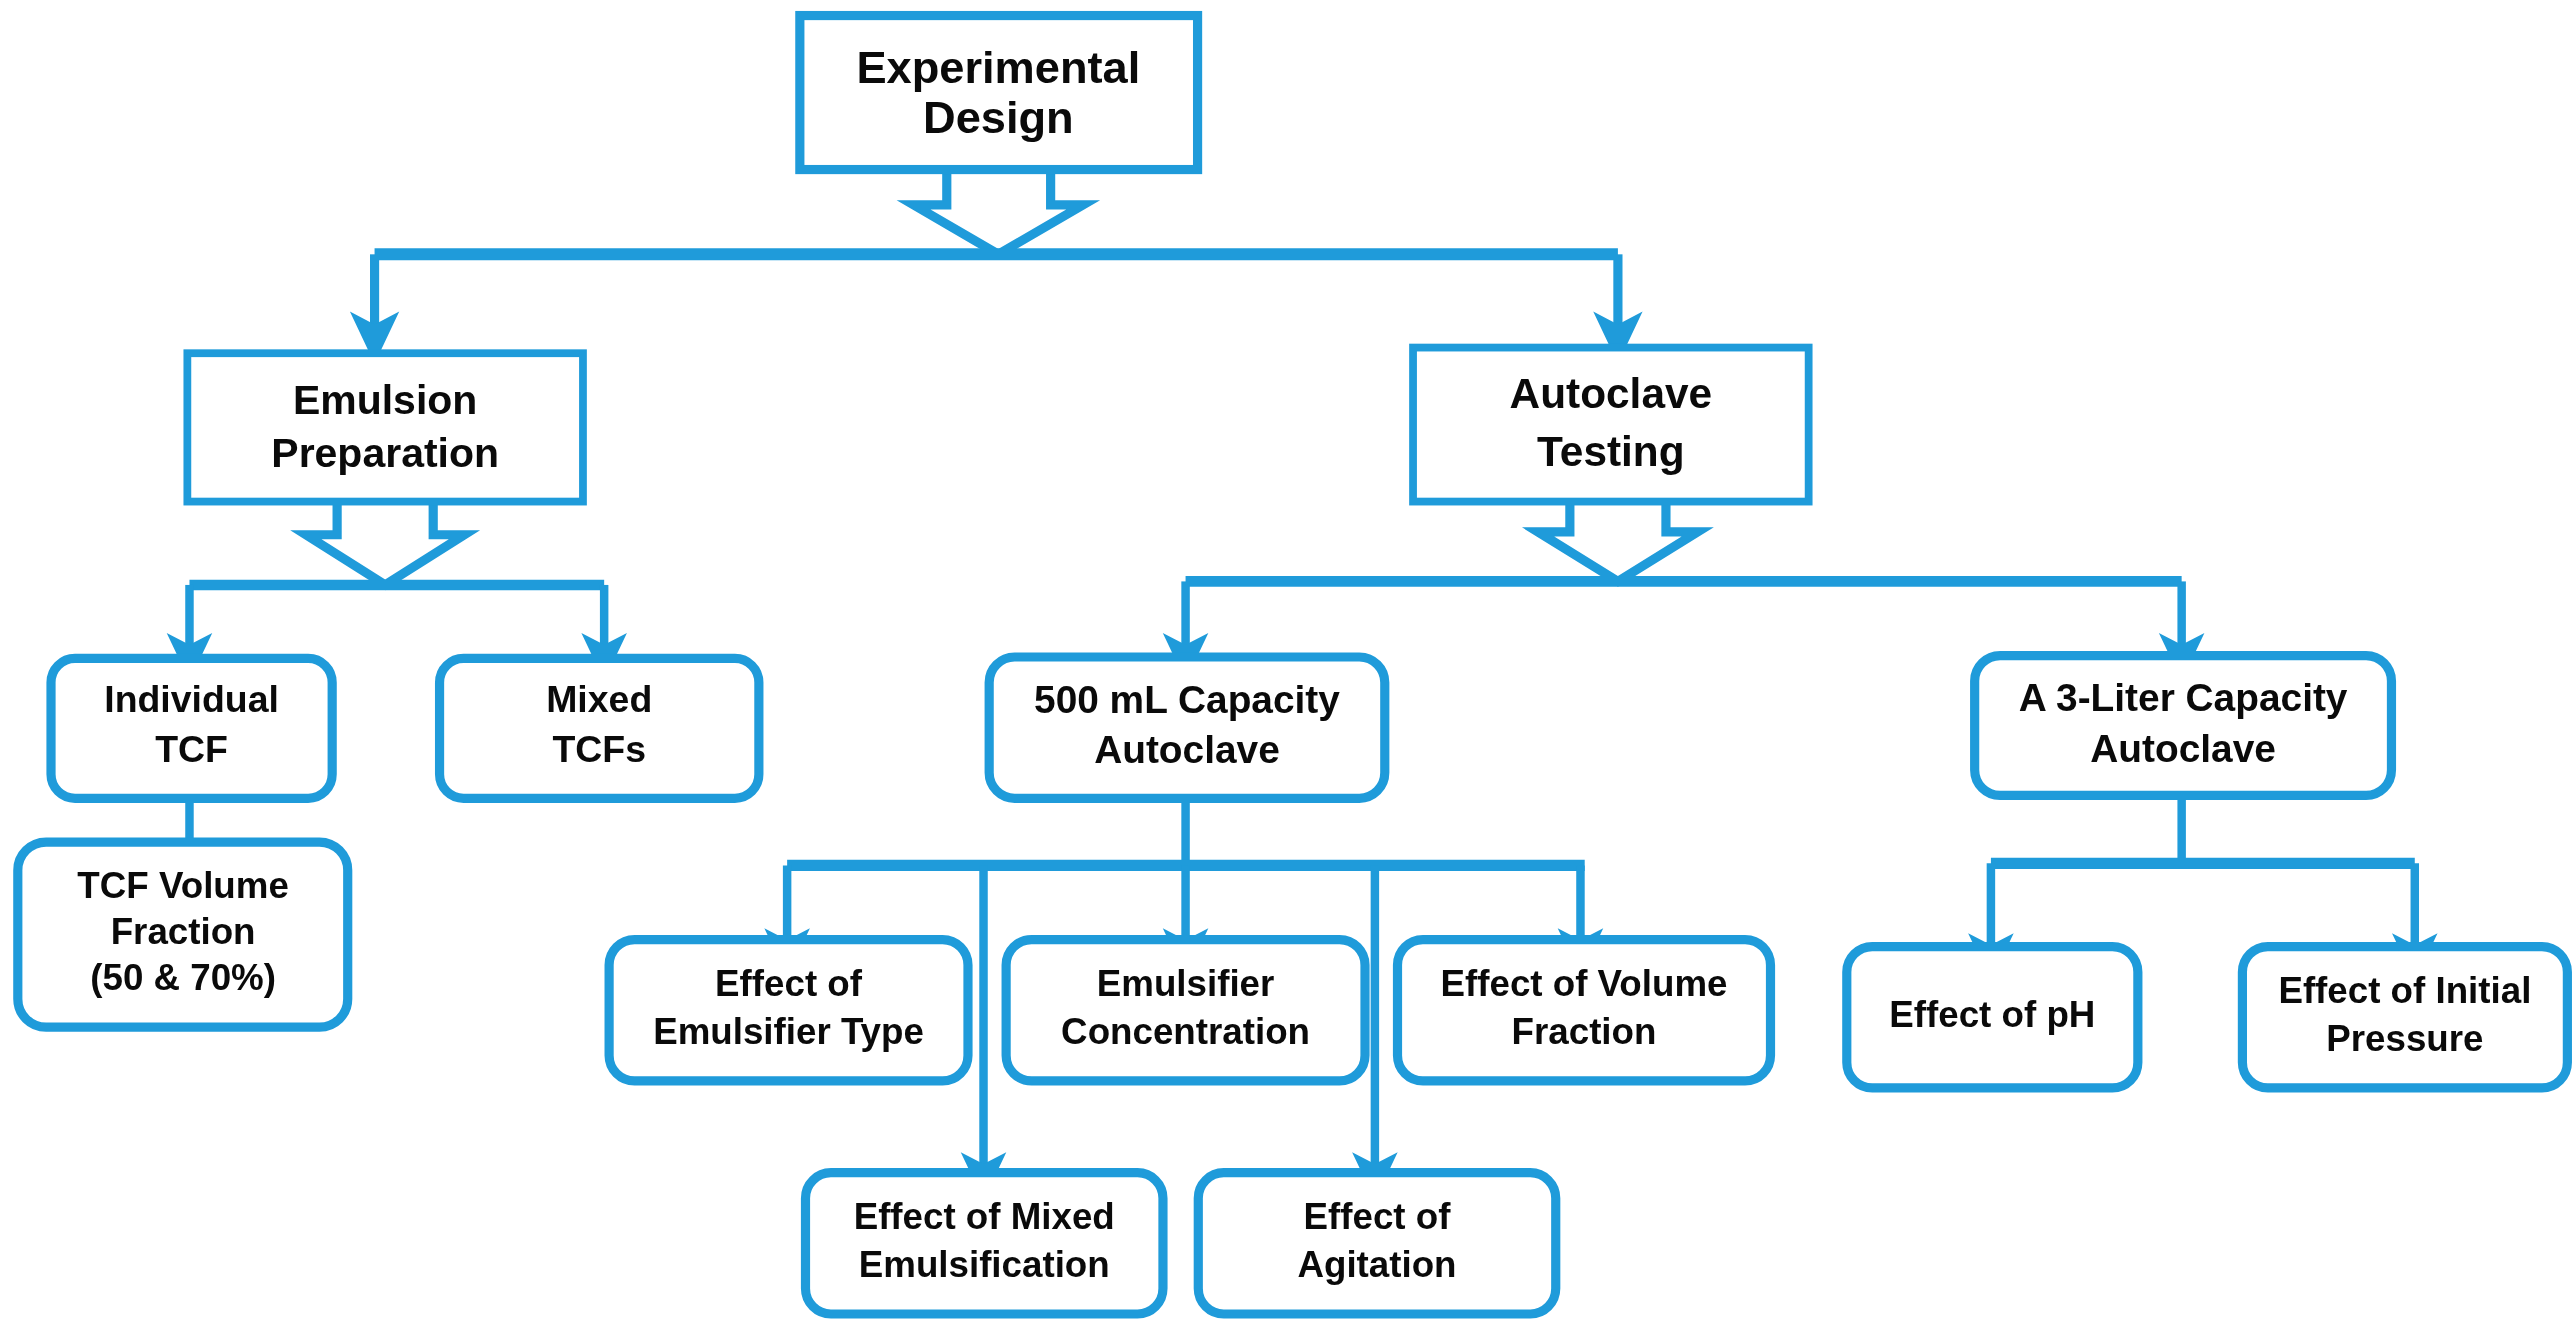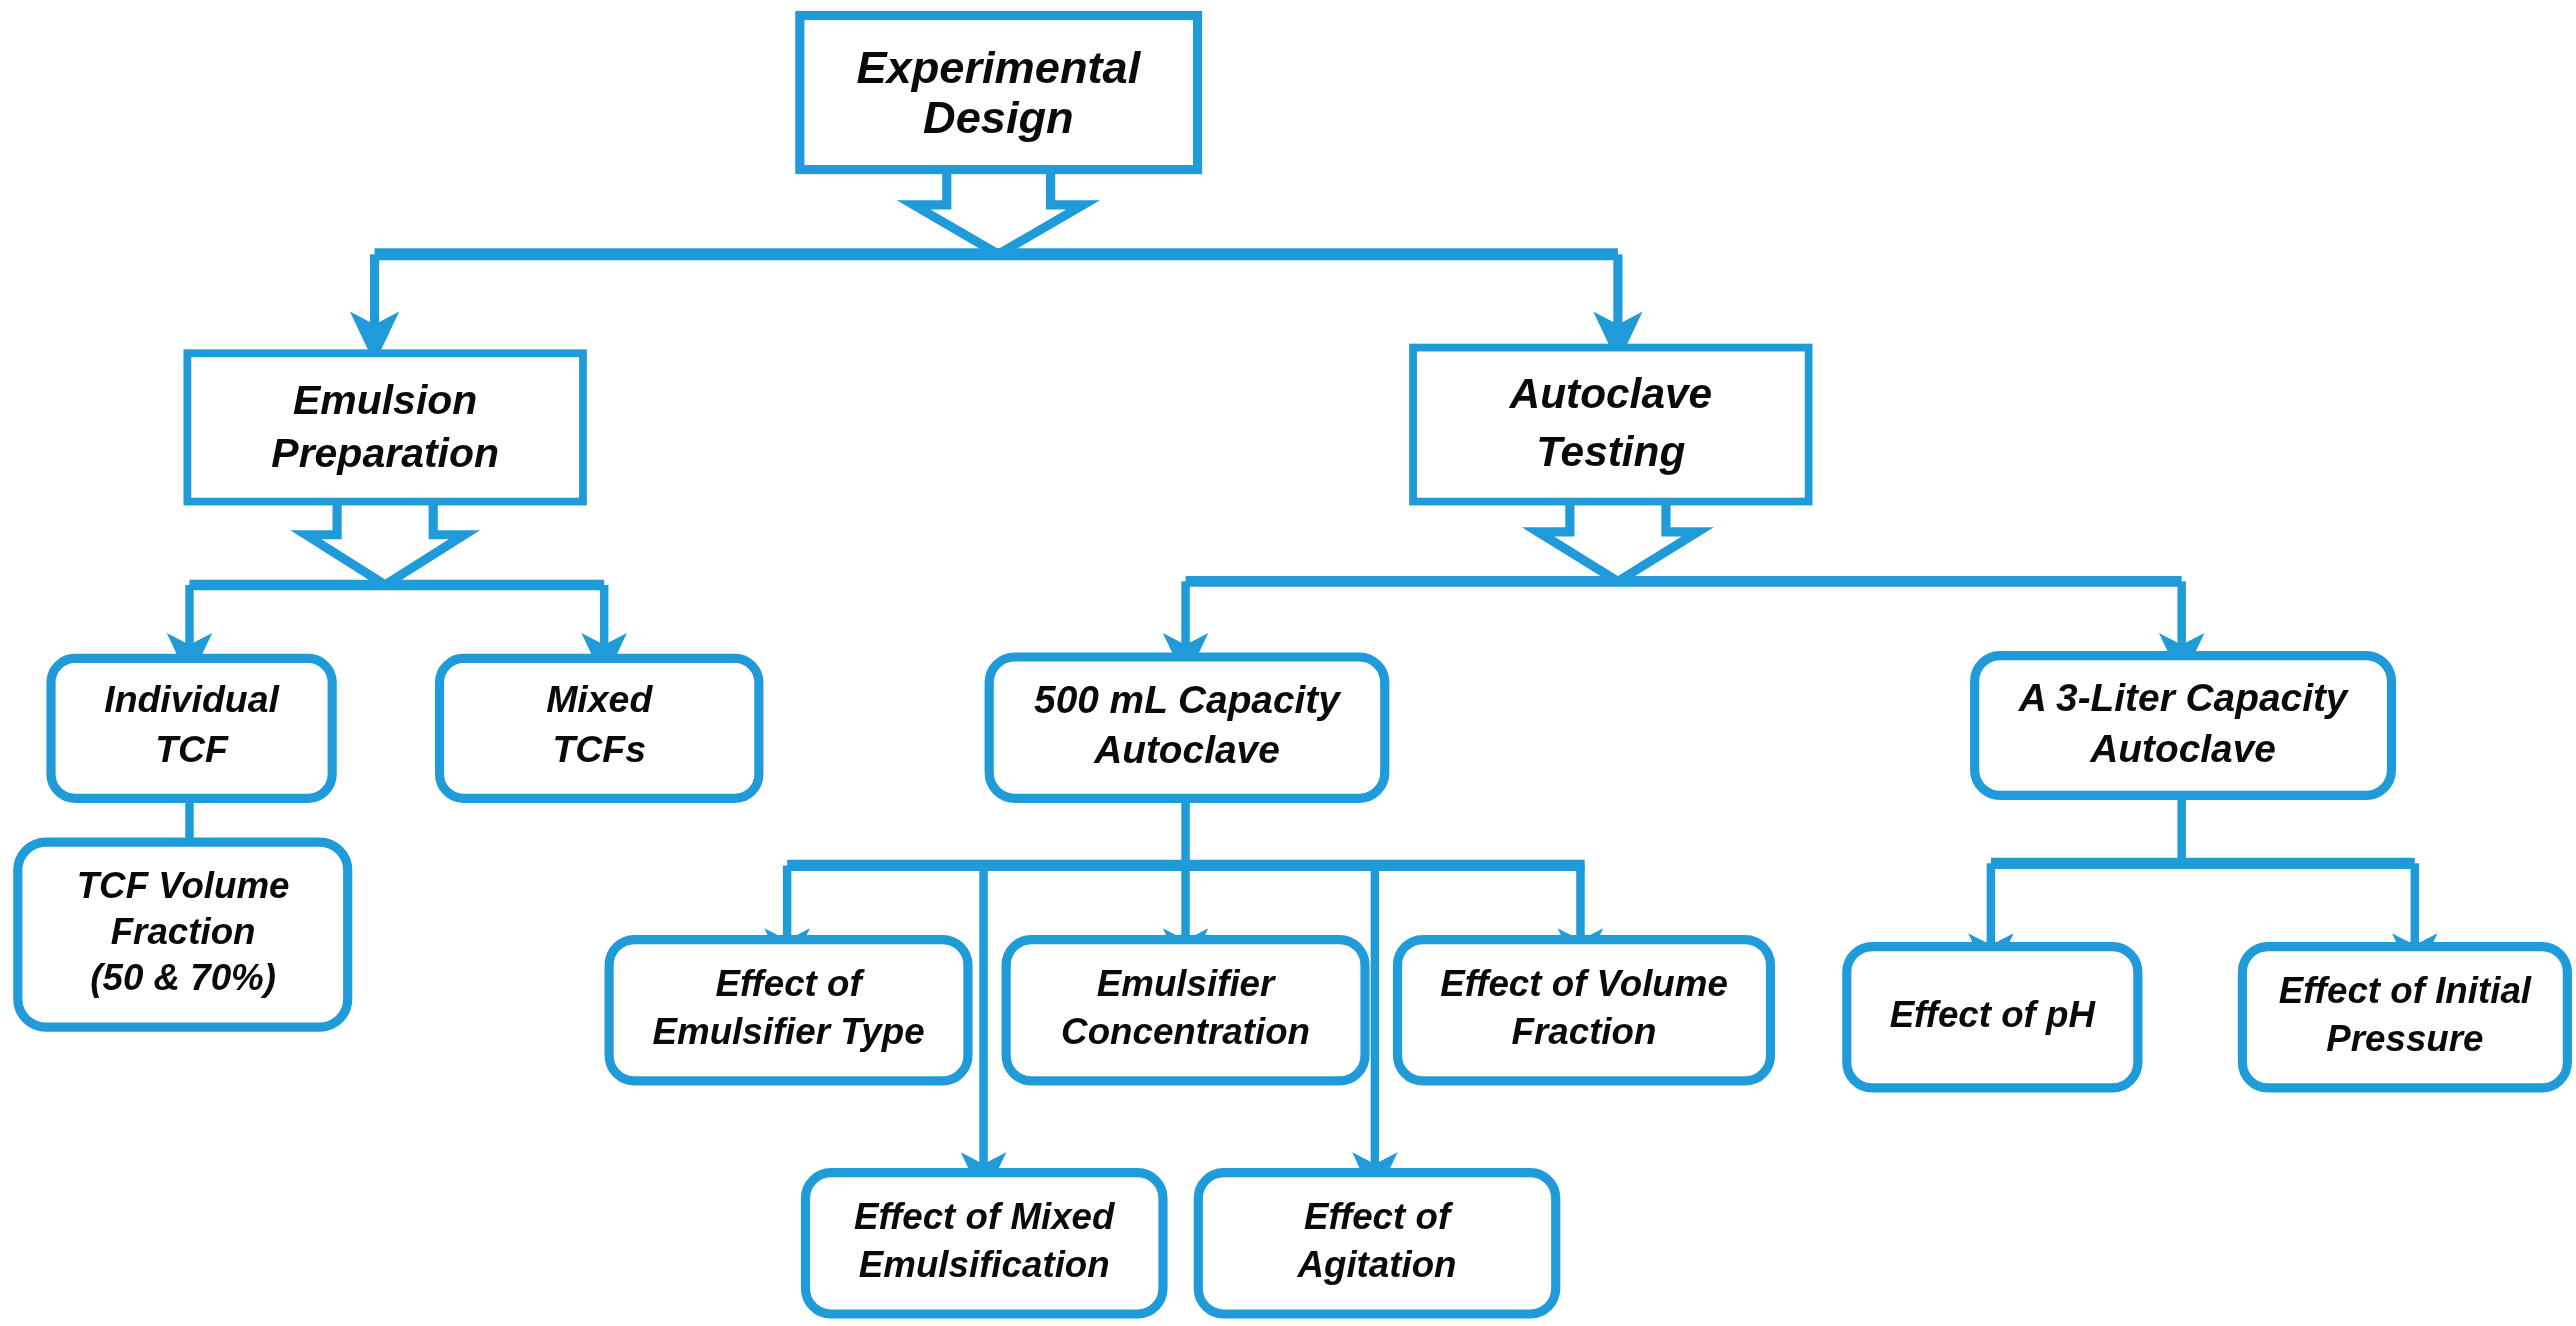--- a/index.html
+++ b/index.html
@@ -10,21 +10,20 @@
   body {
     width: 2576px;
     height: 1326px;
     font-family: "Liberation Sans", sans-serif;
     overflow: hidden;
   }
   #flow-root {
     position: relative;
     width: 2576px;
     height: 1326px;
-    font-style: italic;
   }
   svg.flow-svg {
     position: absolute;
     top: 0;
     left: 0;
     width: 2576px;
     height: 1326px;
     display: block;
   }
   .node-label {

